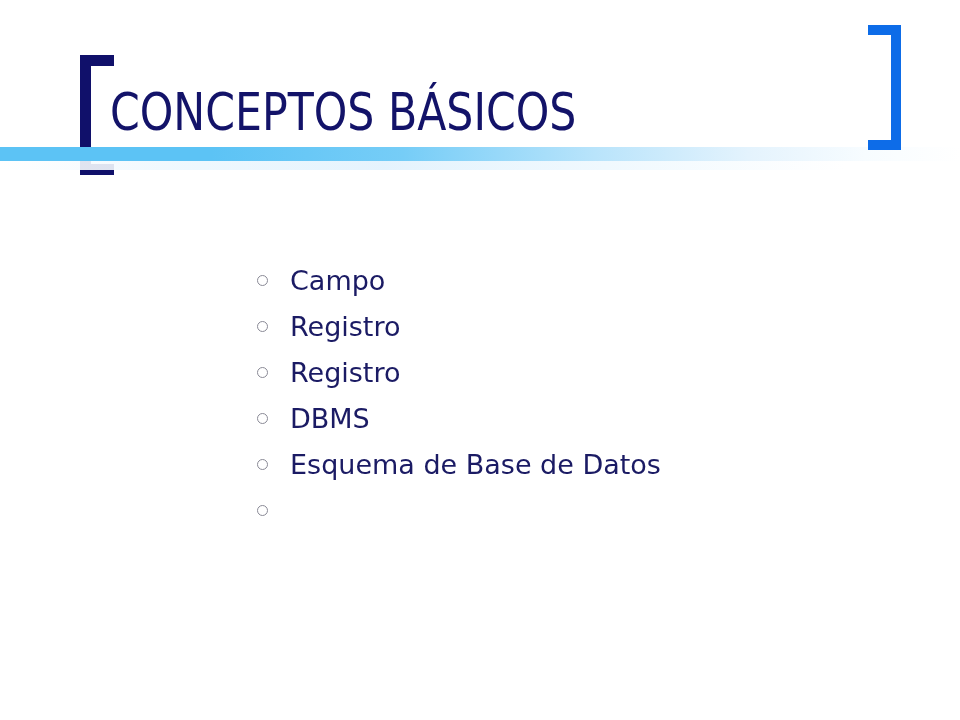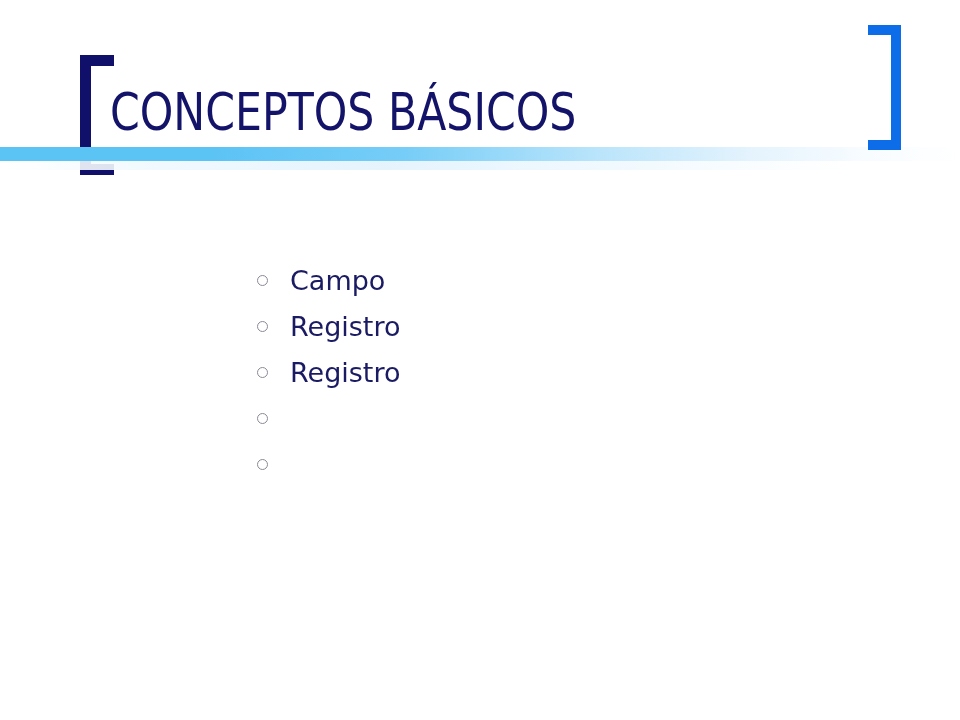--- a/index.html
+++ b/index.html
@@ -173,23 +173,28 @@
         <span class="bullet-marker"></span>
         <span class="bullet-text">Registro</span>
       </li>
 
       <li class="bullet-item">
         <span class="bullet-marker"></span>
         <span class="bullet-text">Registro</span>
       </li>
 
 
-
-      <li class="bullet-item">
-        <span class="bullet-marker"></span>
+      <li class="bullet-item">
+        <span class="bullet-marker"></span>
+        <span class="bullet-text">DBMS</span>
+      </li>
+
+      <li class="bullet-item">
+        <span class="bullet-marker"></span>
+        <span class="bullet-text">Esquema de Base de Datos</span>
       </li>
 
       <li class="bullet-item">
         <span class="bullet-marker"></span>
       </li>
 
     </ul>
   </div>
 
 </div>

